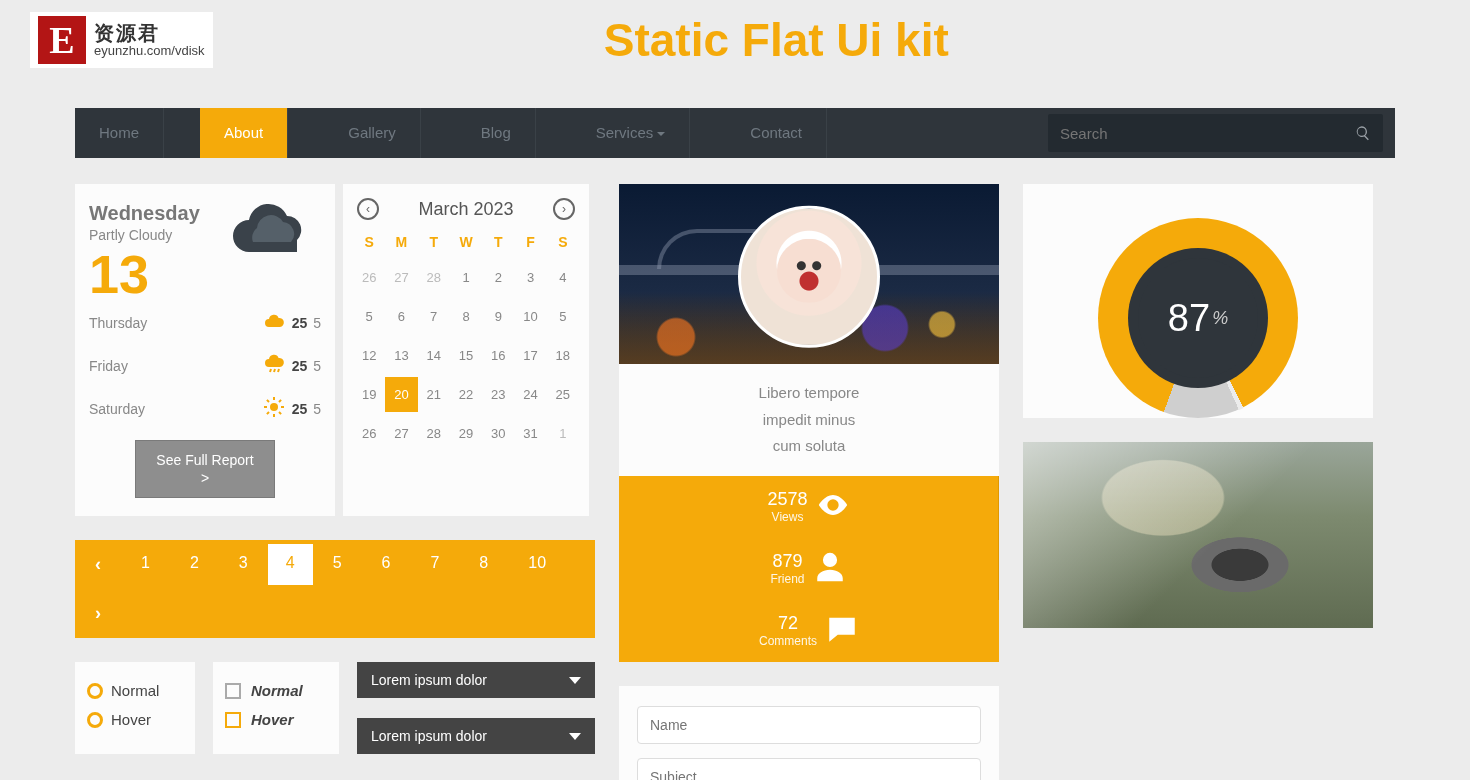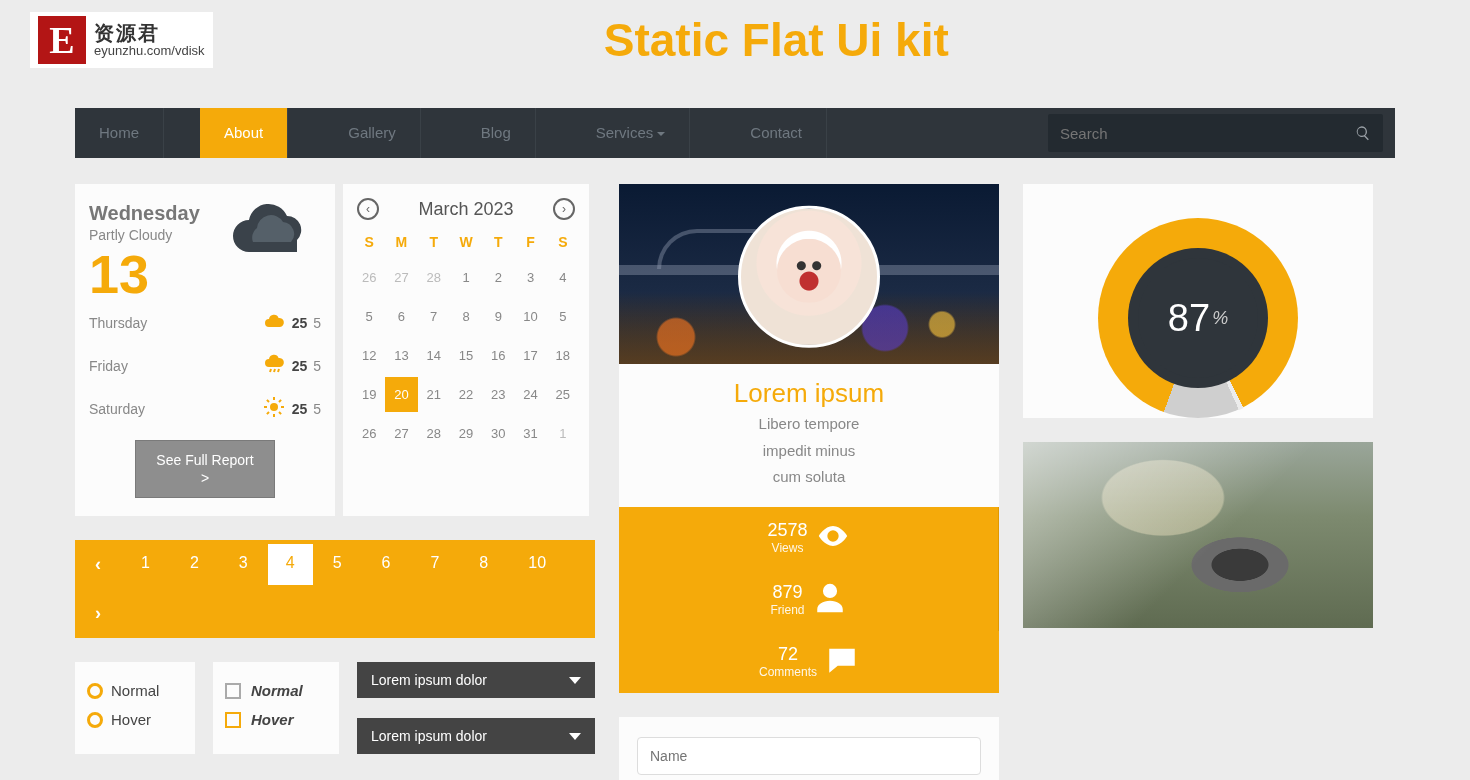--- a/index.html
+++ b/index.html
@@ -309,21 +309,20 @@
     </div>
   </div>
 
   <div class="col col2">
     <div class="card profile">
       <div class="cover">
         <div class="bridge"></div>
         <div class="avatar"></div>
       </div>
       <div class="profile-body">
-        <h2>Lorem ipsum</h2>
         <p>Libero tempore</p>
         <p>impedit minus</p>
         <p>cum soluta</p>
       </div>
       <div class="stats" id="stats">
           <div class="stat">
             <div>
               <div class="num">2578</div>
               <div class="lbl">Views</div>
             </div>

